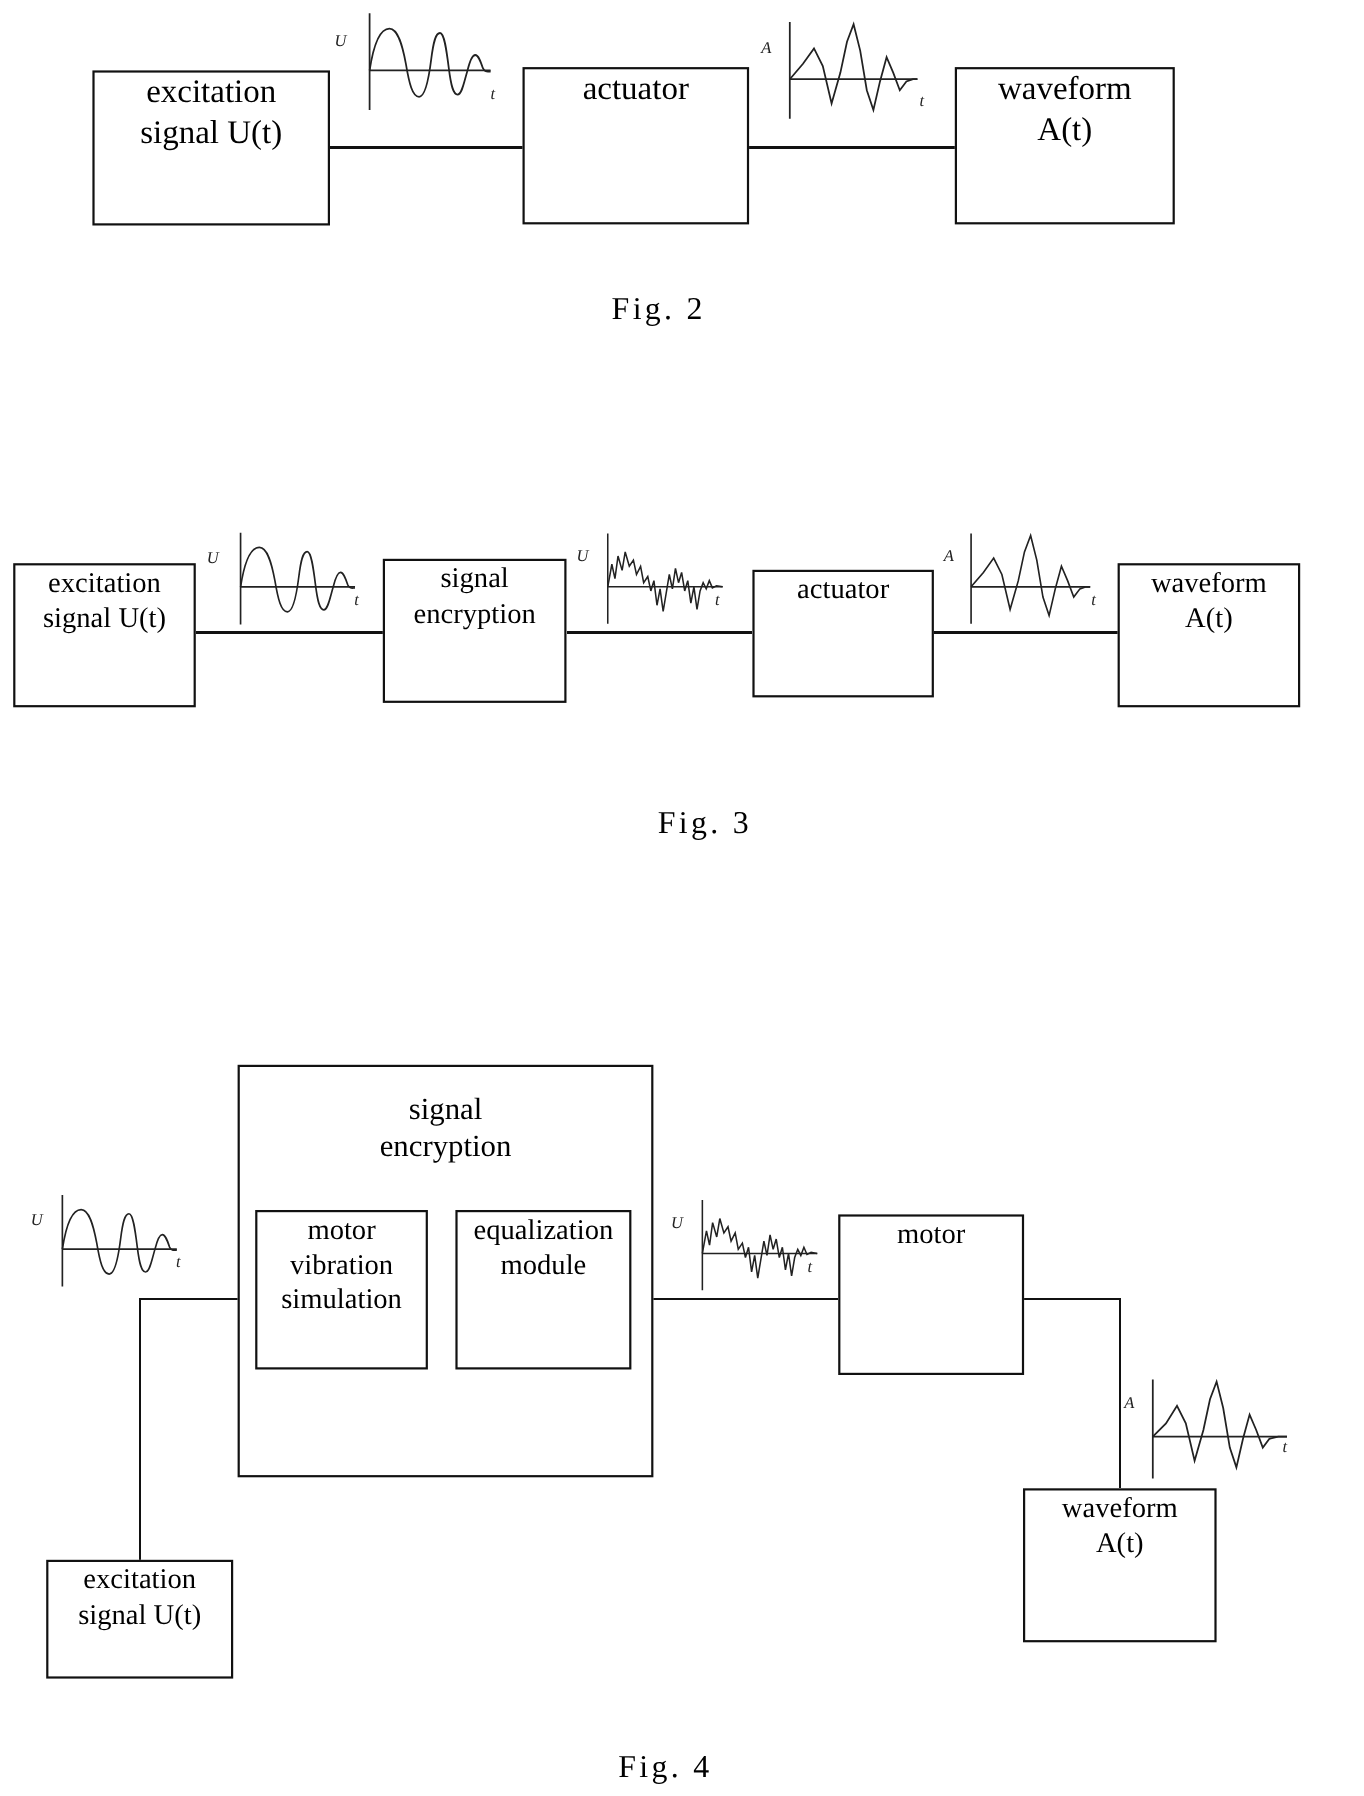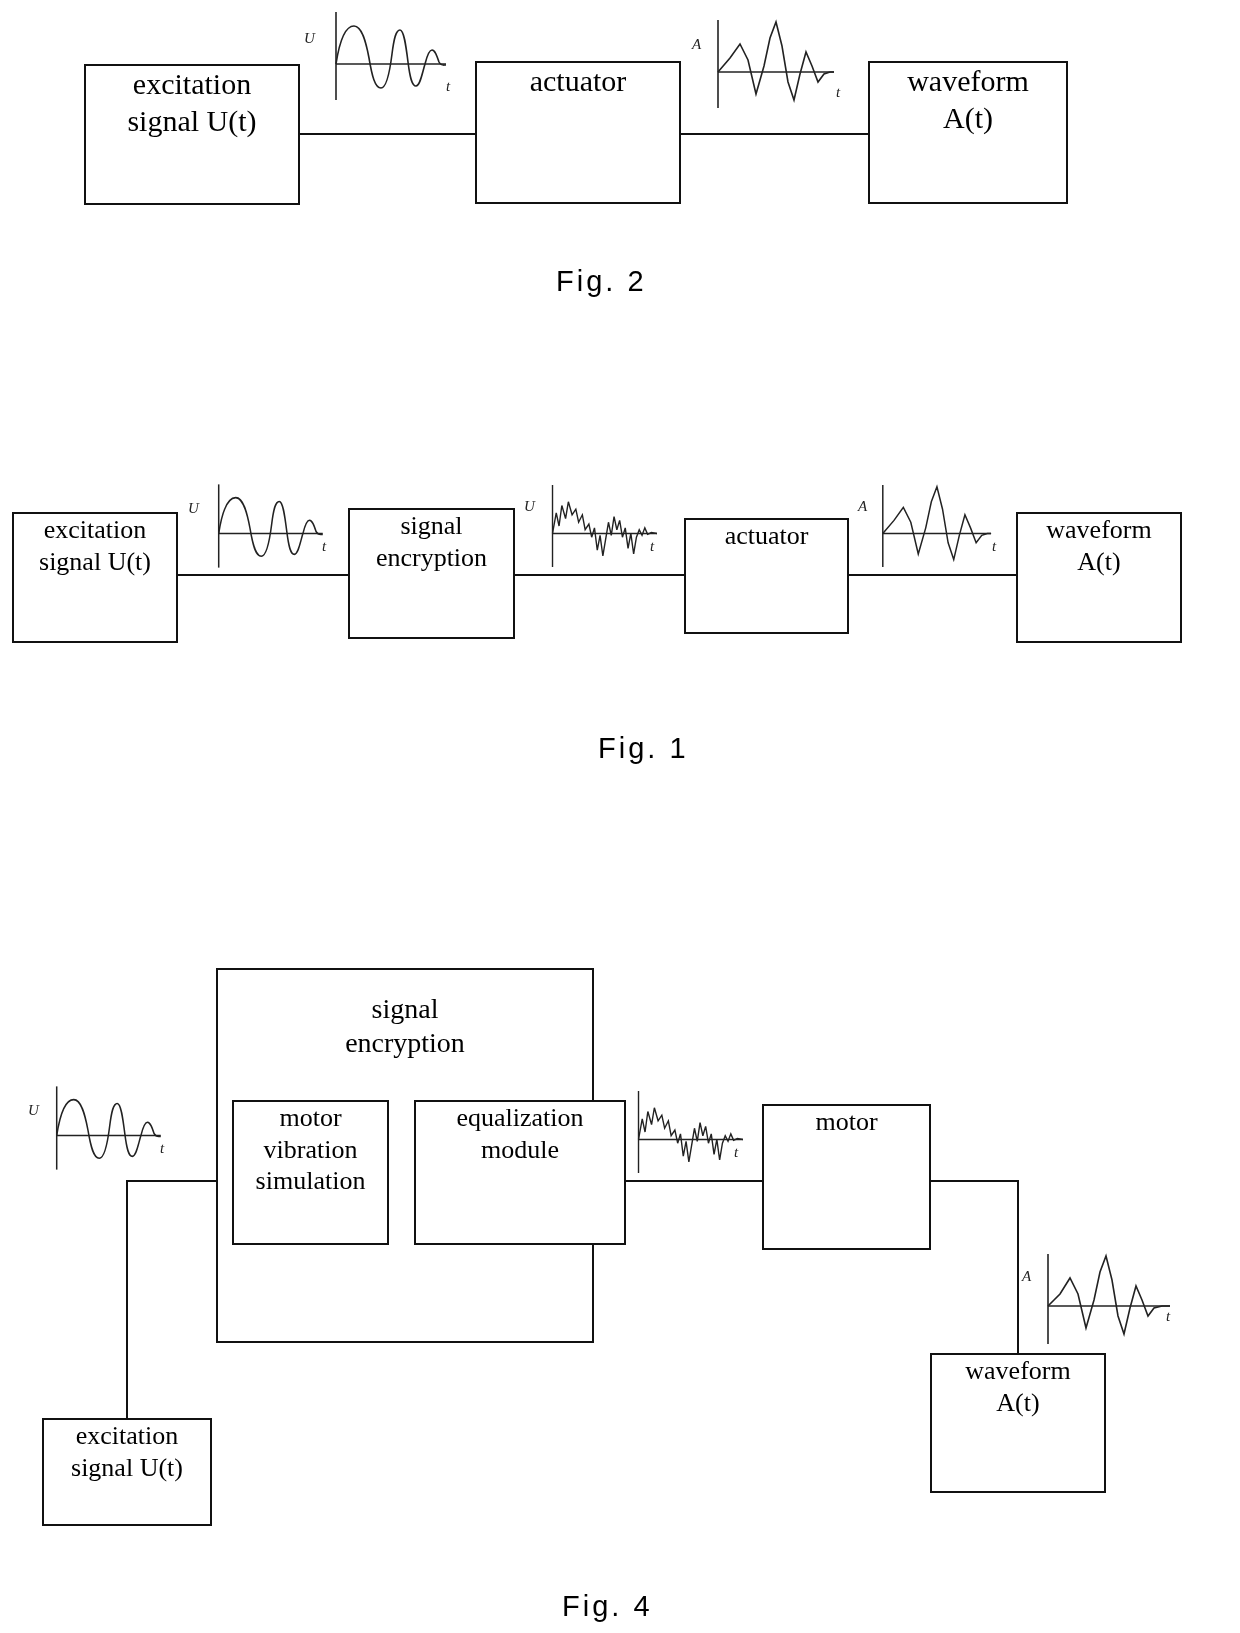--- a/index.html
+++ b/index.html
@@ -46,21 +46,21 @@
   }
   .box-outer {
     align-items: flex-start;
     justify-content: center;
   }
   .box-outer .label {
     padding-top: 22px;
   }
   .caption {
     position: absolute;
-    font-family: Liberation Sans, sans-serif;
+    font-family: Liberation Serif, serif;
     font-size: 29px;
     letter-spacing: 3px;
     color: #000000;
     white-space: pre;
     text-align: center;
   }
   .wf {
     position: absolute;
   }
   .wf-axis-label {
@@ -202,36 +202,36 @@
     <span class="label">signal
 encryption</span>
   </div>
   <div class="box fs-sm" style="left:684px; top:518px; width:165px; height:116px;">
     <span class="label">actuator</span>
   </div>
   <div class="box fs-sm" style="left:1016px; top:512px; width:166px; height:131px;">
     <span class="label">waveform
 A(t)</span>
   </div>
-  <div class="caption" style="left:598px; top:732px;">Fig. 1</div>
+  <div class="caption" style="left:598px; top:732px;">Fig. 3</div>
 </div>
 
 <div class="figure">
 
   <div class="box box-outer fs-mid" style="left:216px; top:968px; width:378px; height:375px;">
     <span class="label">signal
 encryption</span>
   </div>
 
   <div class="box fs-sm" style="left:232px; top:1100px; width:157px; height:145px;">
     <span class="label">motor
 vibration
 simulation</span>
   </div>
-  <div class="box fs-sm" style="left:414px; top:1100px; width:212px; height:145px;">
+  <div class="box fs-sm" style="left:414px; top:1100px; width:160px; height:145px;">
     <span class="label">equalization
 module</span>
   </div>
 
   <div class="box fs-sm" style="left:762px; top:1104px; width:169px; height:146px;">
     <span class="label">motor</span>
   </div>
 
   <div class="box fs-sm" style="left:42px; top:1418px; width:170px; height:108px;">
     <span class="label">excitation

